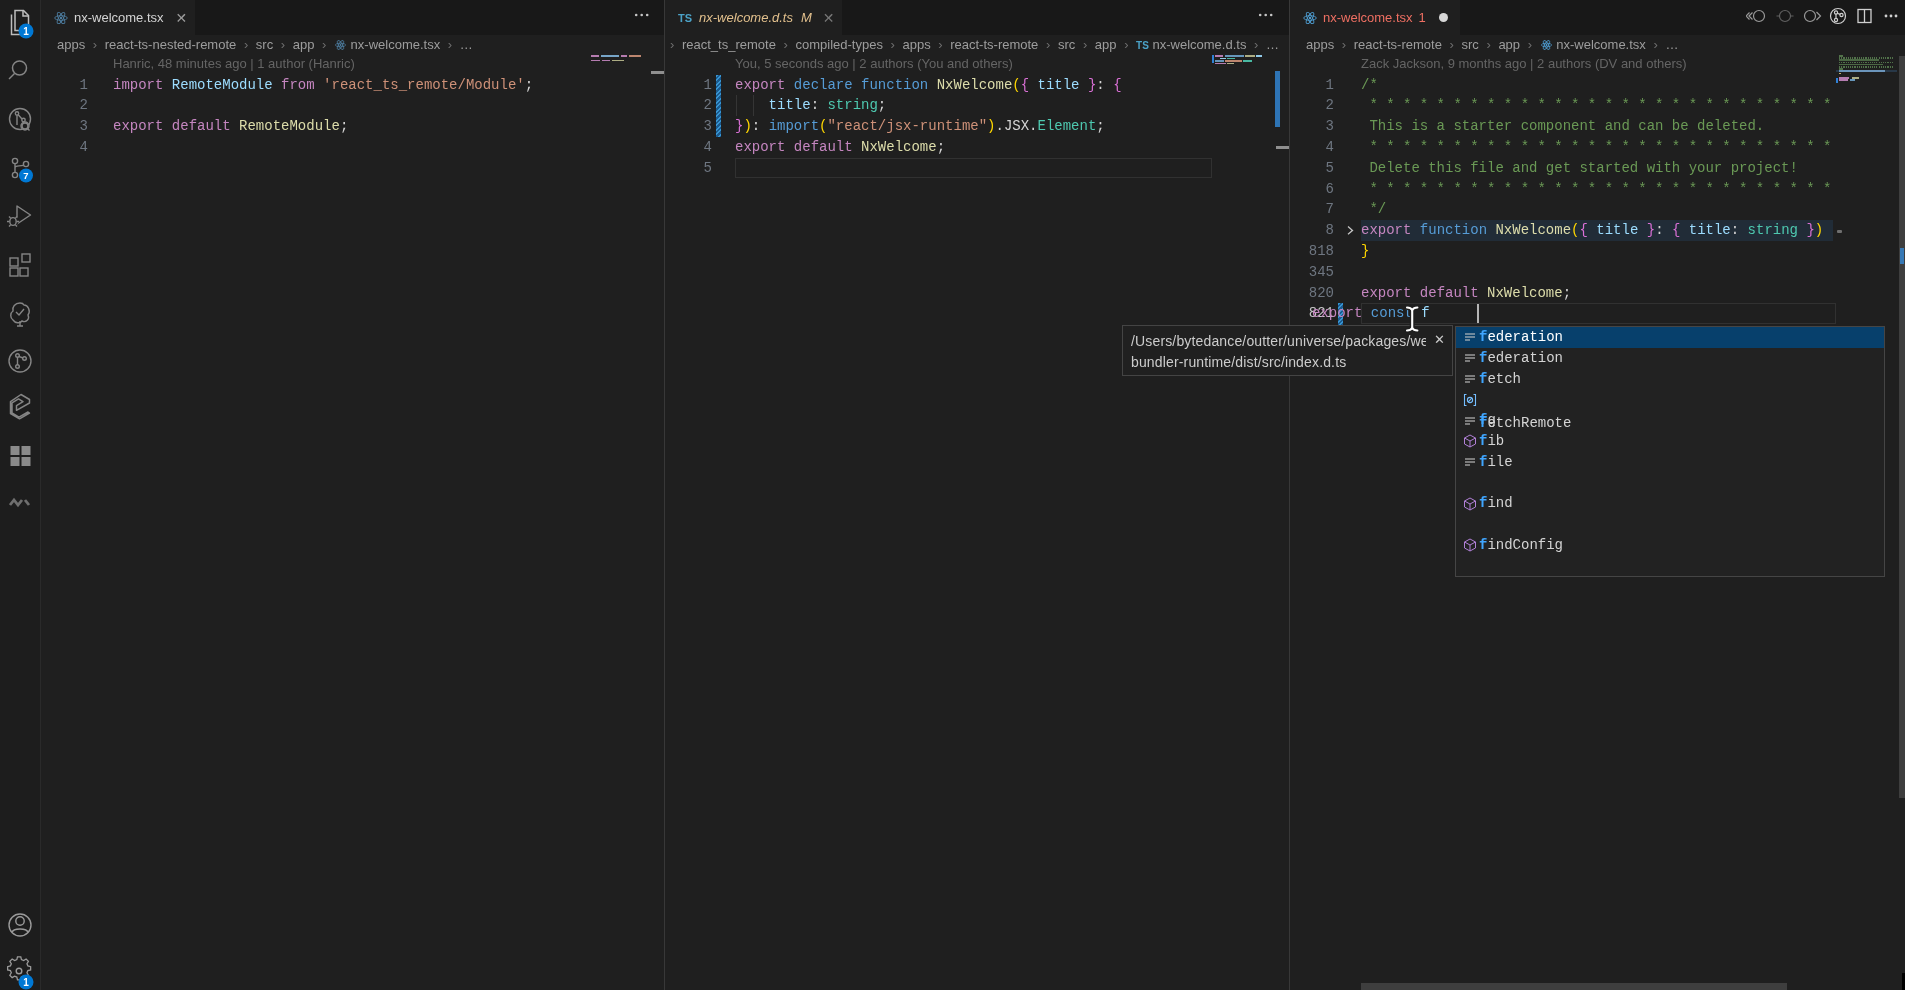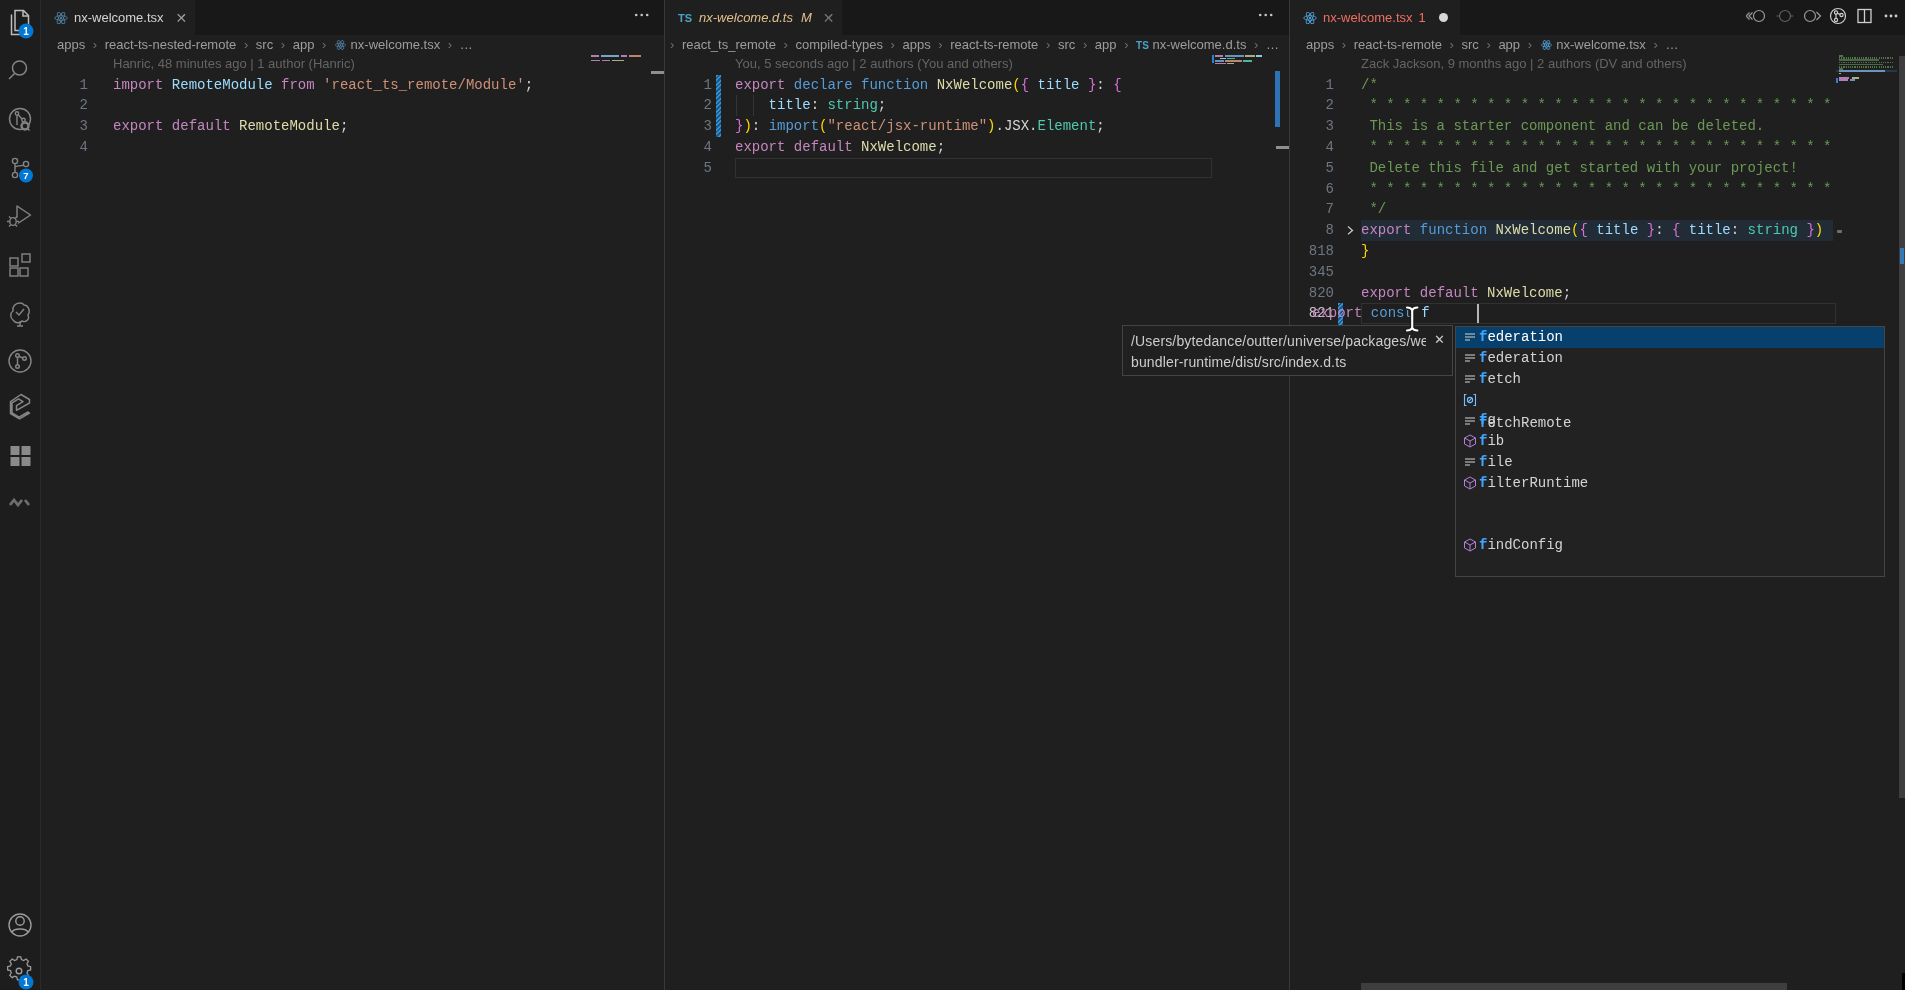--- a/index.html
+++ b/index.html
@@ -423,28 +423,28 @@
     <div style="position:absolute;left:0;top:124.80000000000001px;width:428px;height:20.8px;">
       <svg width="16" height="16" viewBox="0 0 16 16" style="position:absolute;left:6px;top:2.4px;">
         <g stroke="#c5c5c5" stroke-width="1.1">
           <line x1="3" y1="5" x2="13" y2="5"></line>
           <line x1="3" y1="8" x2="13" y2="8"></line>
           <line x1="3" y1="11" x2="8" y2="11"></line>
         </g>
       </svg>
       <span style="position:absolute;left:23px;top:0;font-family:'Liberation Mono',monospace;font-size:14px;line-height:20.8px;color:#d4d4d4;"><span style="color:#40a6ff;font-weight:bold;">f</span>ile</span>
     </div>
-    <div style="position:absolute;left:0;top:145.6px;width:428px;height:20.8px;">
+    <div style="position:absolute;left:0;top:166.4px;width:428px;height:20.8px;">
       <svg width="16" height="16" viewBox="0 0 16 16" style="position:absolute;left:6px;top:2.4px;">
         <g stroke="#b180d7" stroke-width="1" fill="none">
           <path d="M8 2 L13.5 5 V11 L8 14 L2.5 11 V5 Z"></path>
           <path d="M2.5 5 L8 8 L13.5 5 M8 8 V14"></path>
         </g>
       </svg>
-      <span style="position:absolute;left:23px;top:0;font-family:'Liberation Mono',monospace;font-size:14px;line-height:20.8px;color:#d4d4d4;"><span style="color:#40a6ff;font-weight:bold;">f</span>ilterRuntime</span>
+      <span style="position:absolute;left:23px;top:0;font-family:'Liberation Mono',monospace;font-size:14px;line-height:20.8px;color:#d4d4d4;"><span style="color:#40a6ff;font-weight:bold;">f</span>ind</span>
     </div>
     <div style="position:absolute;left:0;top:208px;width:428px;height:20.8px;">
       <svg width="16" height="16" viewBox="0 0 16 16" style="position:absolute;left:6px;top:2.4px;">
         <g stroke="#b180d7" stroke-width="1" fill="none">
           <path d="M8 2 L13.5 5 V11 L8 14 L2.5 11 V5 Z"></path>
           <path d="M2.5 5 L8 8 L13.5 5 M8 8 V14"></path>
         </g>
       </svg>
       <span style="position:absolute;left:23px;top:0;font-family:'Liberation Mono',monospace;font-size:14px;line-height:20.8px;color:#d4d4d4;"><span style="color:#40a6ff;font-weight:bold;">f</span>indConfig</span>
     </div>

